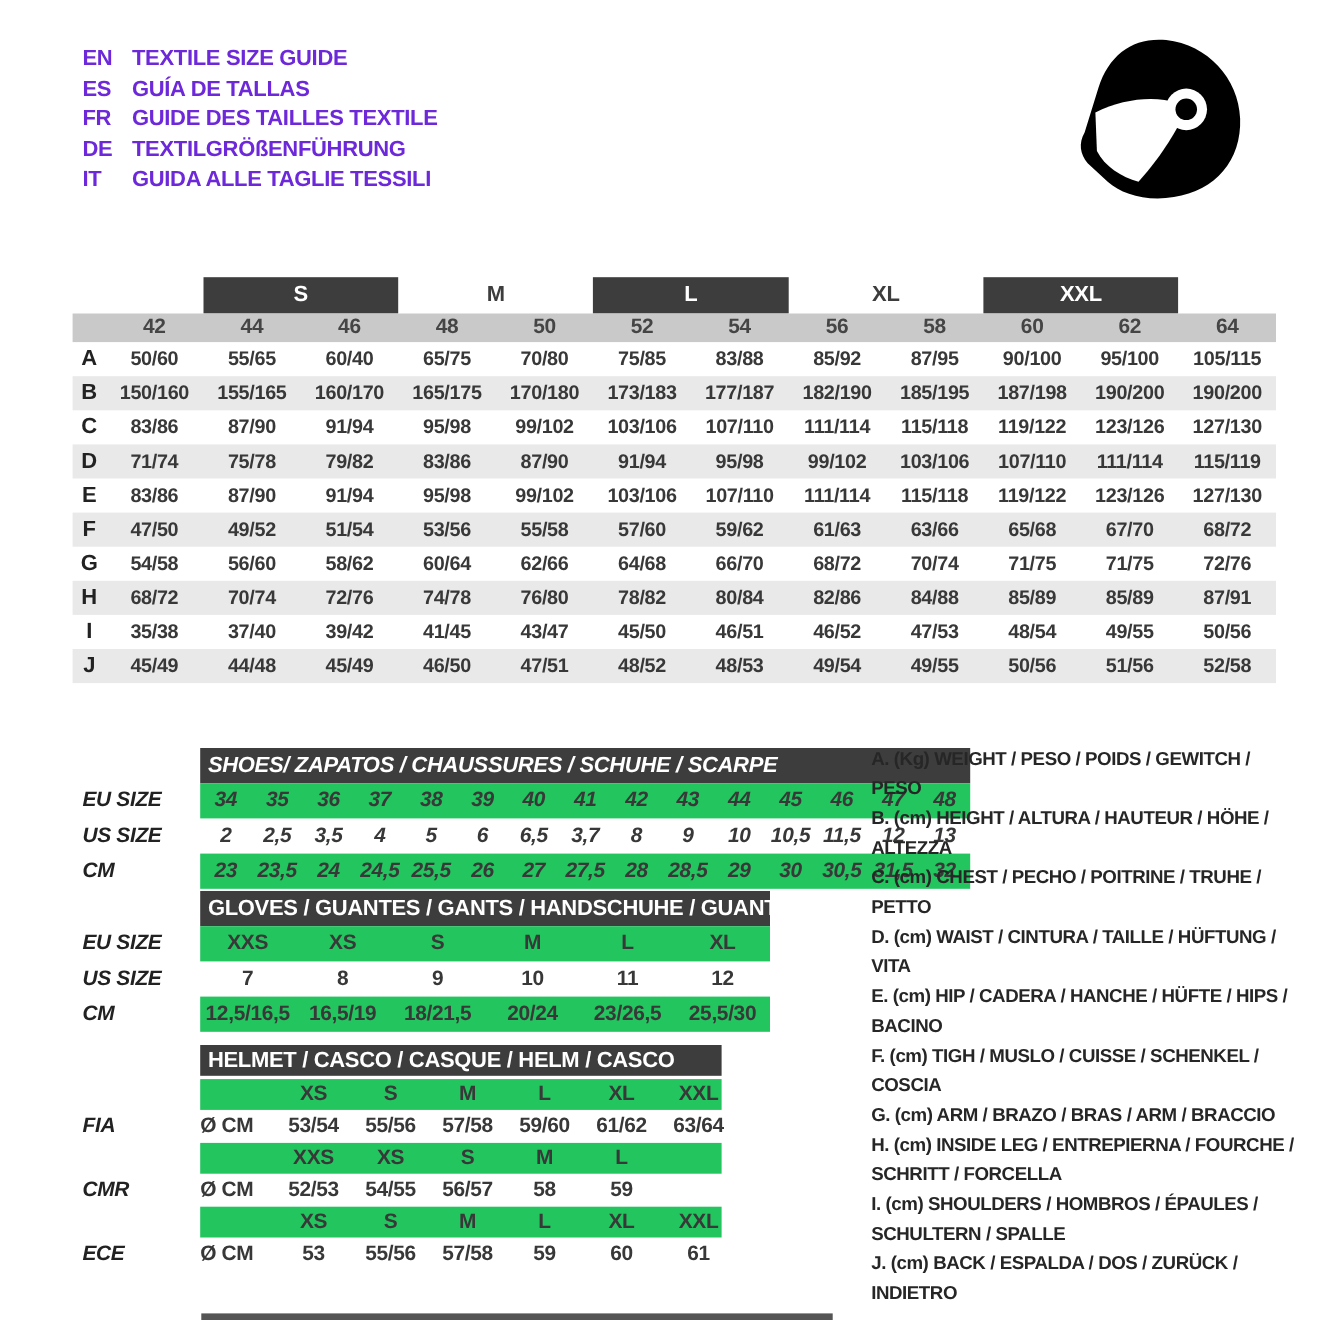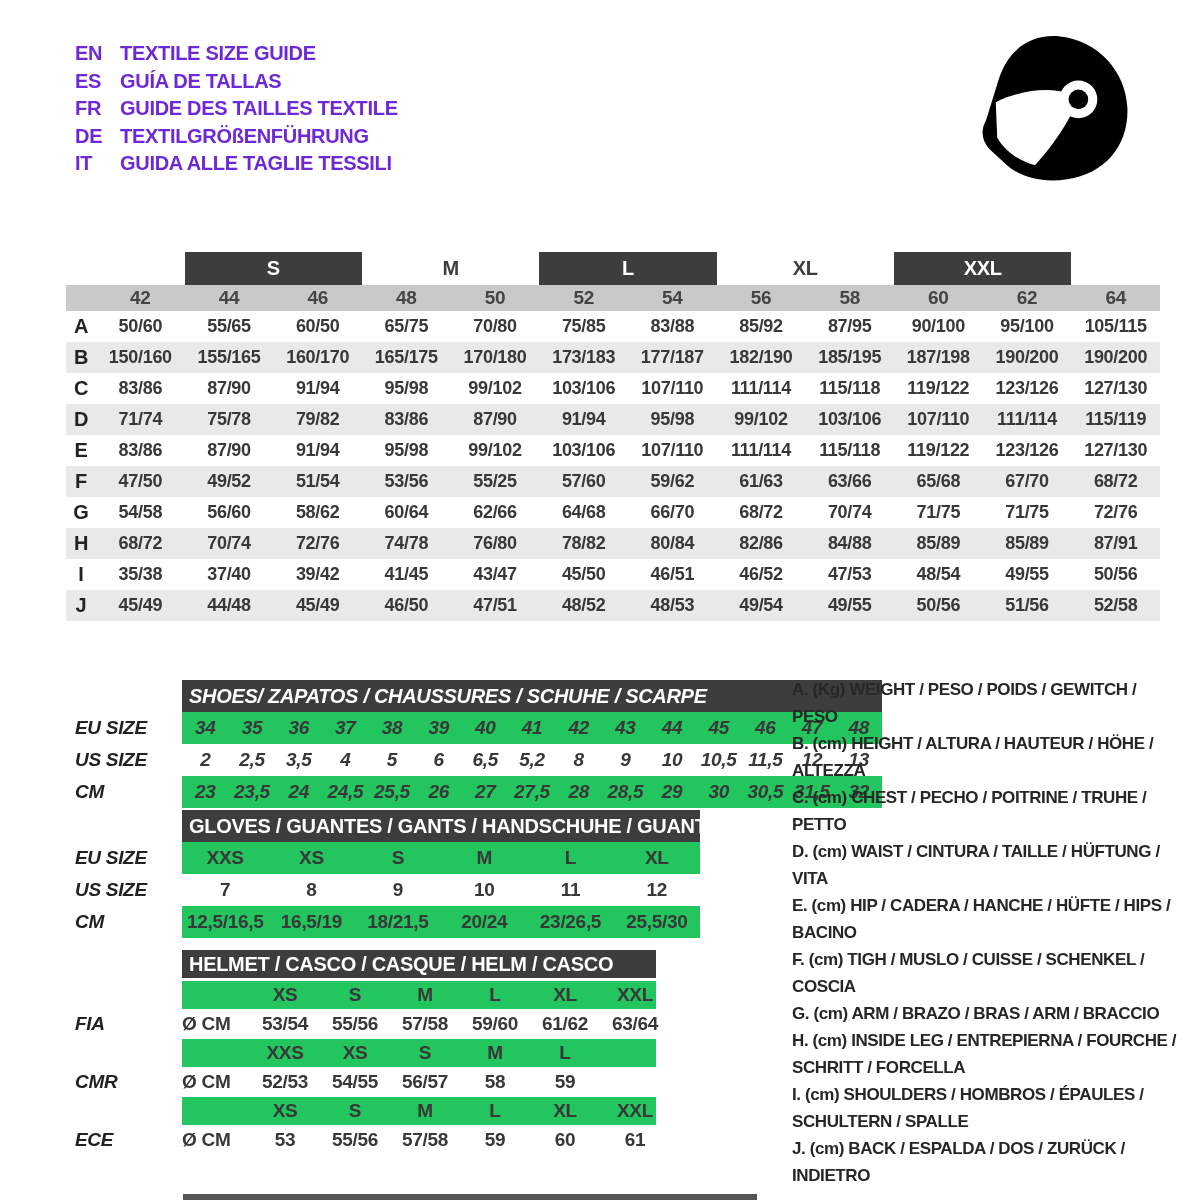--- a/index.html
+++ b/index.html
@@ -100,41 +100,41 @@
   <div class="cat boxed c5">XXL</div>
 </div>
 
 <div class="abs grid13 numrow">
   <div></div>
   <div class="cells"><div class="numcell">42</div><div class="numcell">44</div><div class="numcell">46</div><div class="numcell">48</div><div class="numcell">50</div><div class="numcell">52</div><div class="numcell">54</div><div class="numcell">56</div><div class="numcell">58</div><div class="numcell">60</div><div class="numcell">62</div><div class="numcell">64</div></div>
 </div>
 
 <div class="abs grid13 trow" style="top:311px">
     <div class="tlabel">A</div>
-    <div class="cells"><div class="td">50/60</div><div class="td">55/65</div><div class="td">60/50</div><div class="td">65/75</div><div class="td">70/80</div><div class="td">75/85</div><div class="td">83/88</div><div class="td">85/92</div><div class="td">87/95</div><div class="td">90/100</div><div class="td">95/100</div><div class="td">105/115</div></div>
+    <div class="cells"><div class="td">50/60</div><div class="td">55/65</div><div class="td">60/40</div><div class="td">65/75</div><div class="td">70/80</div><div class="td">75/85</div><div class="td">83/88</div><div class="td">85/92</div><div class="td">87/95</div><div class="td">90/100</div><div class="td">95/100</div><div class="td">105/115</div></div>
   </div>
 <div class="abs grid13 trow odd" style="top:342px">
     <div class="tlabel">B</div>
     <div class="cells"><div class="td">150/160</div><div class="td">155/165</div><div class="td">160/170</div><div class="td">165/175</div><div class="td">170/180</div><div class="td">173/183</div><div class="td">177/187</div><div class="td">182/190</div><div class="td">185/195</div><div class="td">187/198</div><div class="td">190/200</div><div class="td">190/200</div></div>
   </div>
 <div class="abs grid13 trow" style="top:373px">
     <div class="tlabel">C</div>
     <div class="cells"><div class="td">83/86</div><div class="td">87/90</div><div class="td">91/94</div><div class="td">95/98</div><div class="td">99/102</div><div class="td">103/106</div><div class="td">107/110</div><div class="td">111/114</div><div class="td">115/118</div><div class="td">119/122</div><div class="td">123/126</div><div class="td">127/130</div></div>
   </div>
 <div class="abs grid13 trow odd" style="top:404px">
     <div class="tlabel">D</div>
     <div class="cells"><div class="td">71/74</div><div class="td">75/78</div><div class="td">79/82</div><div class="td">83/86</div><div class="td">87/90</div><div class="td">91/94</div><div class="td">95/98</div><div class="td">99/102</div><div class="td">103/106</div><div class="td">107/110</div><div class="td">111/114</div><div class="td">115/119</div></div>
   </div>
 <div class="abs grid13 trow" style="top:435px">
     <div class="tlabel">E</div>
     <div class="cells"><div class="td">83/86</div><div class="td">87/90</div><div class="td">91/94</div><div class="td">95/98</div><div class="td">99/102</div><div class="td">103/106</div><div class="td">107/110</div><div class="td">111/114</div><div class="td">115/118</div><div class="td">119/122</div><div class="td">123/126</div><div class="td">127/130</div></div>
   </div>
 <div class="abs grid13 trow odd" style="top:466px">
     <div class="tlabel">F</div>
-    <div class="cells"><div class="td">47/50</div><div class="td">49/52</div><div class="td">51/54</div><div class="td">53/56</div><div class="td">55/25</div><div class="td">57/60</div><div class="td">59/62</div><div class="td">61/63</div><div class="td">63/66</div><div class="td">65/68</div><div class="td">67/70</div><div class="td">68/72</div></div>
+    <div class="cells"><div class="td">47/50</div><div class="td">49/52</div><div class="td">51/54</div><div class="td">53/56</div><div class="td">55/58</div><div class="td">57/60</div><div class="td">59/62</div><div class="td">61/63</div><div class="td">63/66</div><div class="td">65/68</div><div class="td">67/70</div><div class="td">68/72</div></div>
   </div>
 <div class="abs grid13 trow" style="top:497px">
     <div class="tlabel">G</div>
     <div class="cells"><div class="td">54/58</div><div class="td">56/60</div><div class="td">58/62</div><div class="td">60/64</div><div class="td">62/66</div><div class="td">64/68</div><div class="td">66/70</div><div class="td">68/72</div><div class="td">70/74</div><div class="td">71/75</div><div class="td">71/75</div><div class="td">72/76</div></div>
   </div>
 <div class="abs grid13 trow odd" style="top:528px">
     <div class="tlabel">H</div>
     <div class="cells"><div class="td">68/72</div><div class="td">70/74</div><div class="td">72/76</div><div class="td">74/78</div><div class="td">76/80</div><div class="td">78/82</div><div class="td">80/84</div><div class="td">82/86</div><div class="td">84/88</div><div class="td">85/89</div><div class="td">85/89</div><div class="td">87/91</div></div>
   </div>
 <div class="abs grid13 trow" style="top:559px">
@@ -175,21 +175,21 @@
   <div class="side-label">US SIZE</div>
   <div class="band shoes-w">
       <div class="sgrid shoes-g">
         <div class="td sizecell">2</div>
         <div class="td sizecell">2,5</div>
         <div class="td sizecell">3,5</div>
         <div class="td sizecell">4</div>
         <div class="td sizecell">5</div>
         <div class="td sizecell">6</div>
         <div class="td sizecell">6,5</div>
-        <div class="td sizecell">5,2</div>
+        <div class="td sizecell">3,7</div>
         <div class="td sizecell">8</div>
         <div class="td sizecell">9</div>
         <div class="td sizecell">10</div>
         <div class="td sizecell">10,5</div>
         <div class="td sizecell">11,5</div>
         <div class="td sizecell">12</div>
         <div class="td sizecell">13</div>
       </div>
     </div>
 </div>

